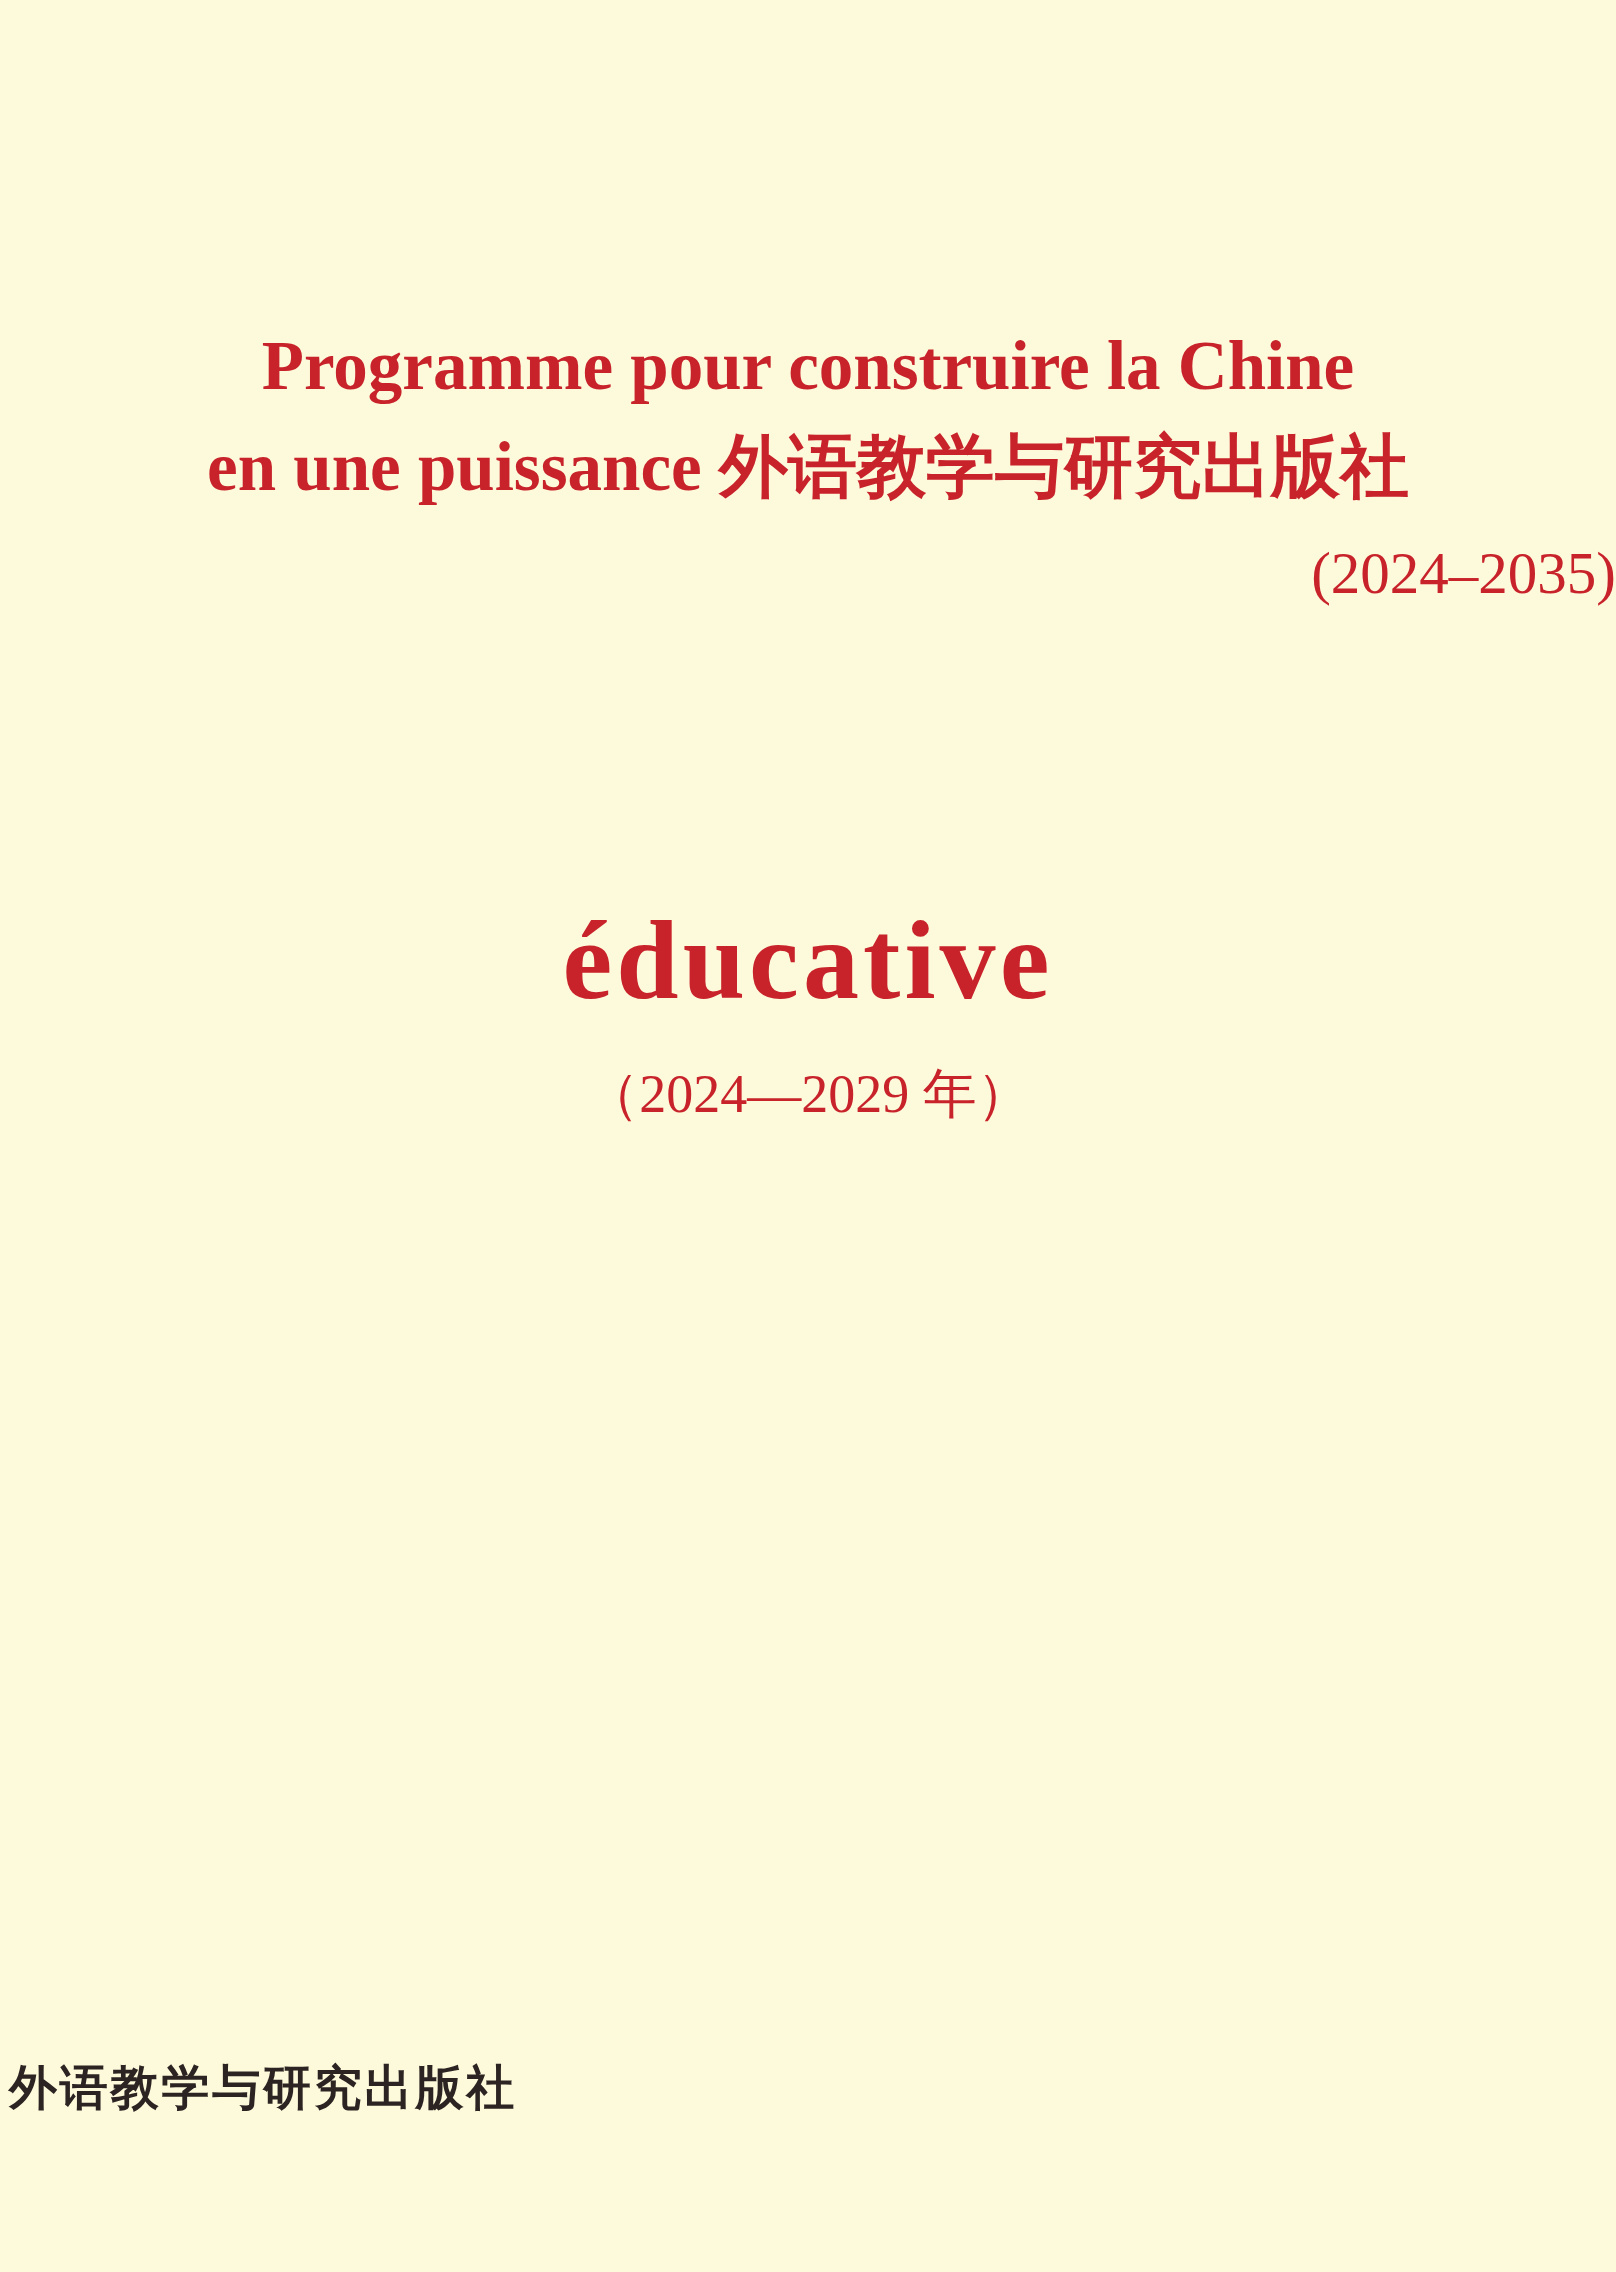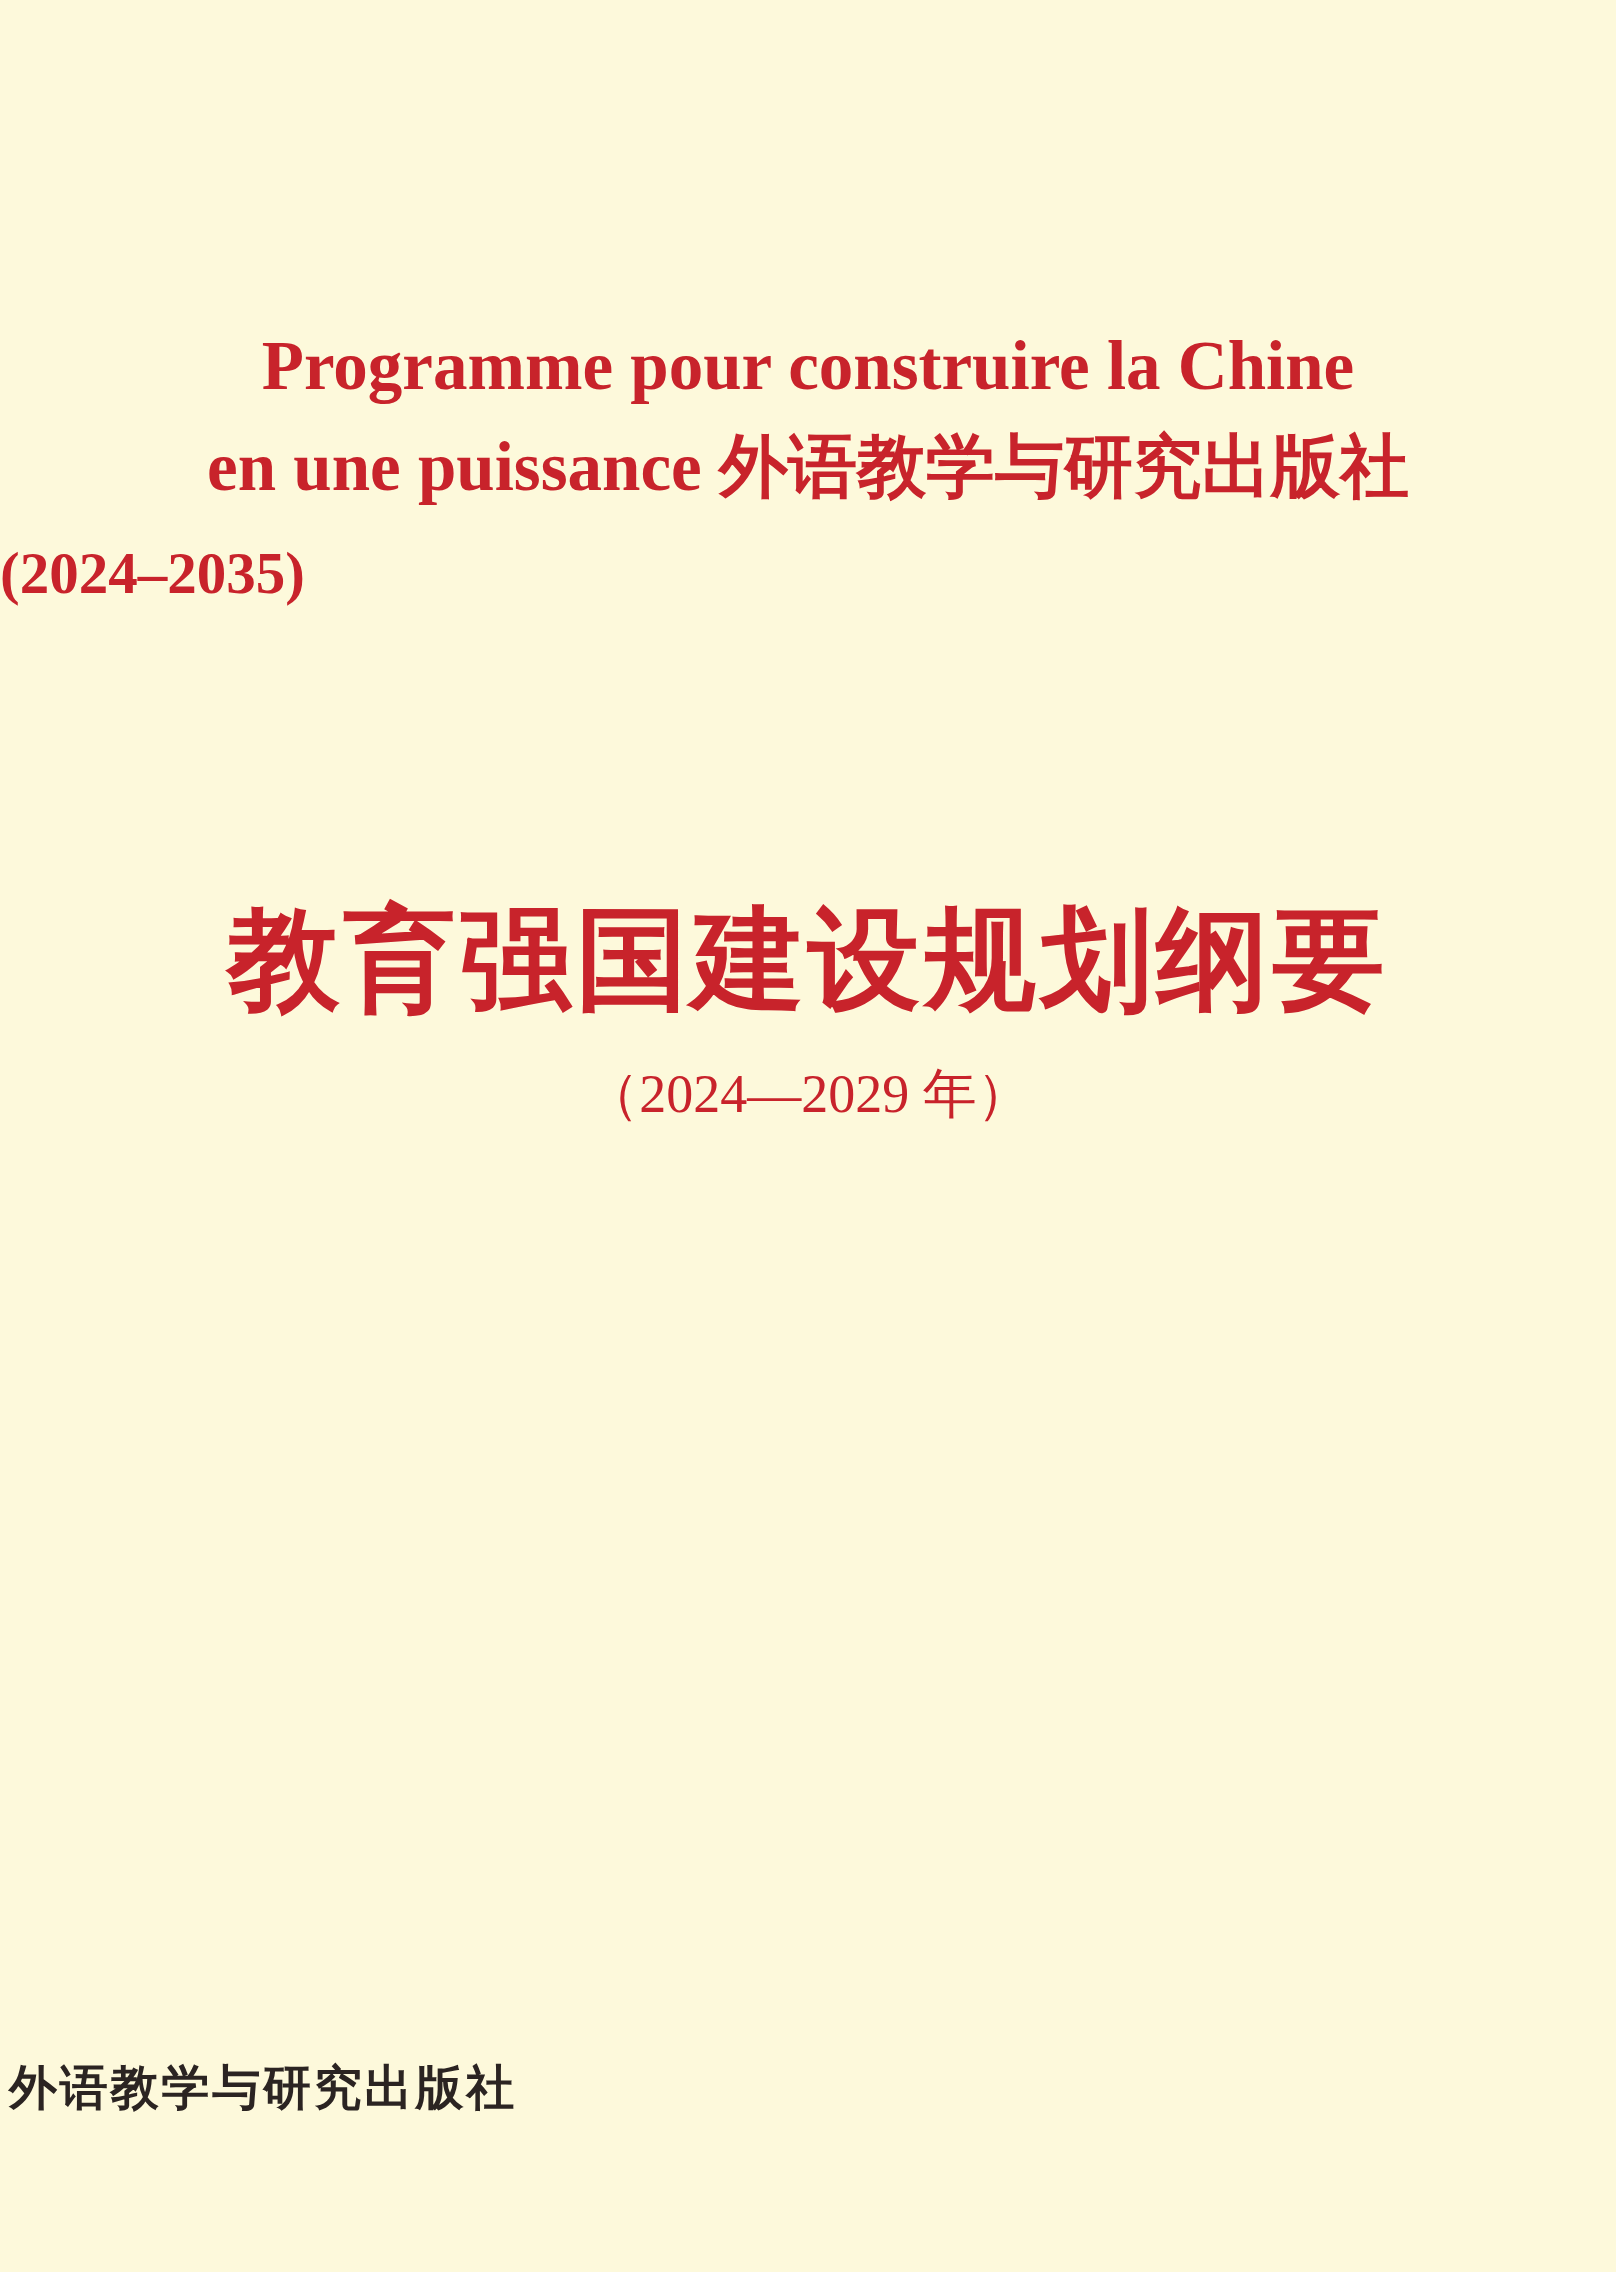--- a/index.html
+++ b/index.html
@@ -30,24 +30,24 @@
     font-weight: bold;
     font-size: 69px;
     line-height: 101px;
     letter-spacing: 0px;
   }
   .fr-years {
     position: absolute;
     top: 532px;
     left: 0;
     width: 100%;
-    text-align: left;
+    text-align: right;
     color: var(--red);
     font-family: "Liberation Serif", serif;
-    font-weight: bold;
+    font-weight: normal;
     font-size: 59px;
     line-height: 83px;
   }
   .cn-title {
     position: absolute;
     top: 888px;
     left: 0;
     width: 100%;
     text-align: center;
     color: var(--red);
@@ -86,17 +86,17 @@
 </style>
 </head>
 <body>
 
 <div class="cover">
   <div class="fr-title">
     <div>Programme pour construire la Chine</div>
     <div>en une puissance 外语教学与研究出版社</div>
   </div>
   <div class="fr-years">(2024–2035)</div>
-  <div class="cn-title">教育强国建设规划纲要</div>
+  <div class="cn-title">éducative</div>
   <div class="cn-years">（2024—2029 年）</div>
   <div class="publisher">外语教学与研究出版社</div>
 </div>
 
 
 </body></html>

